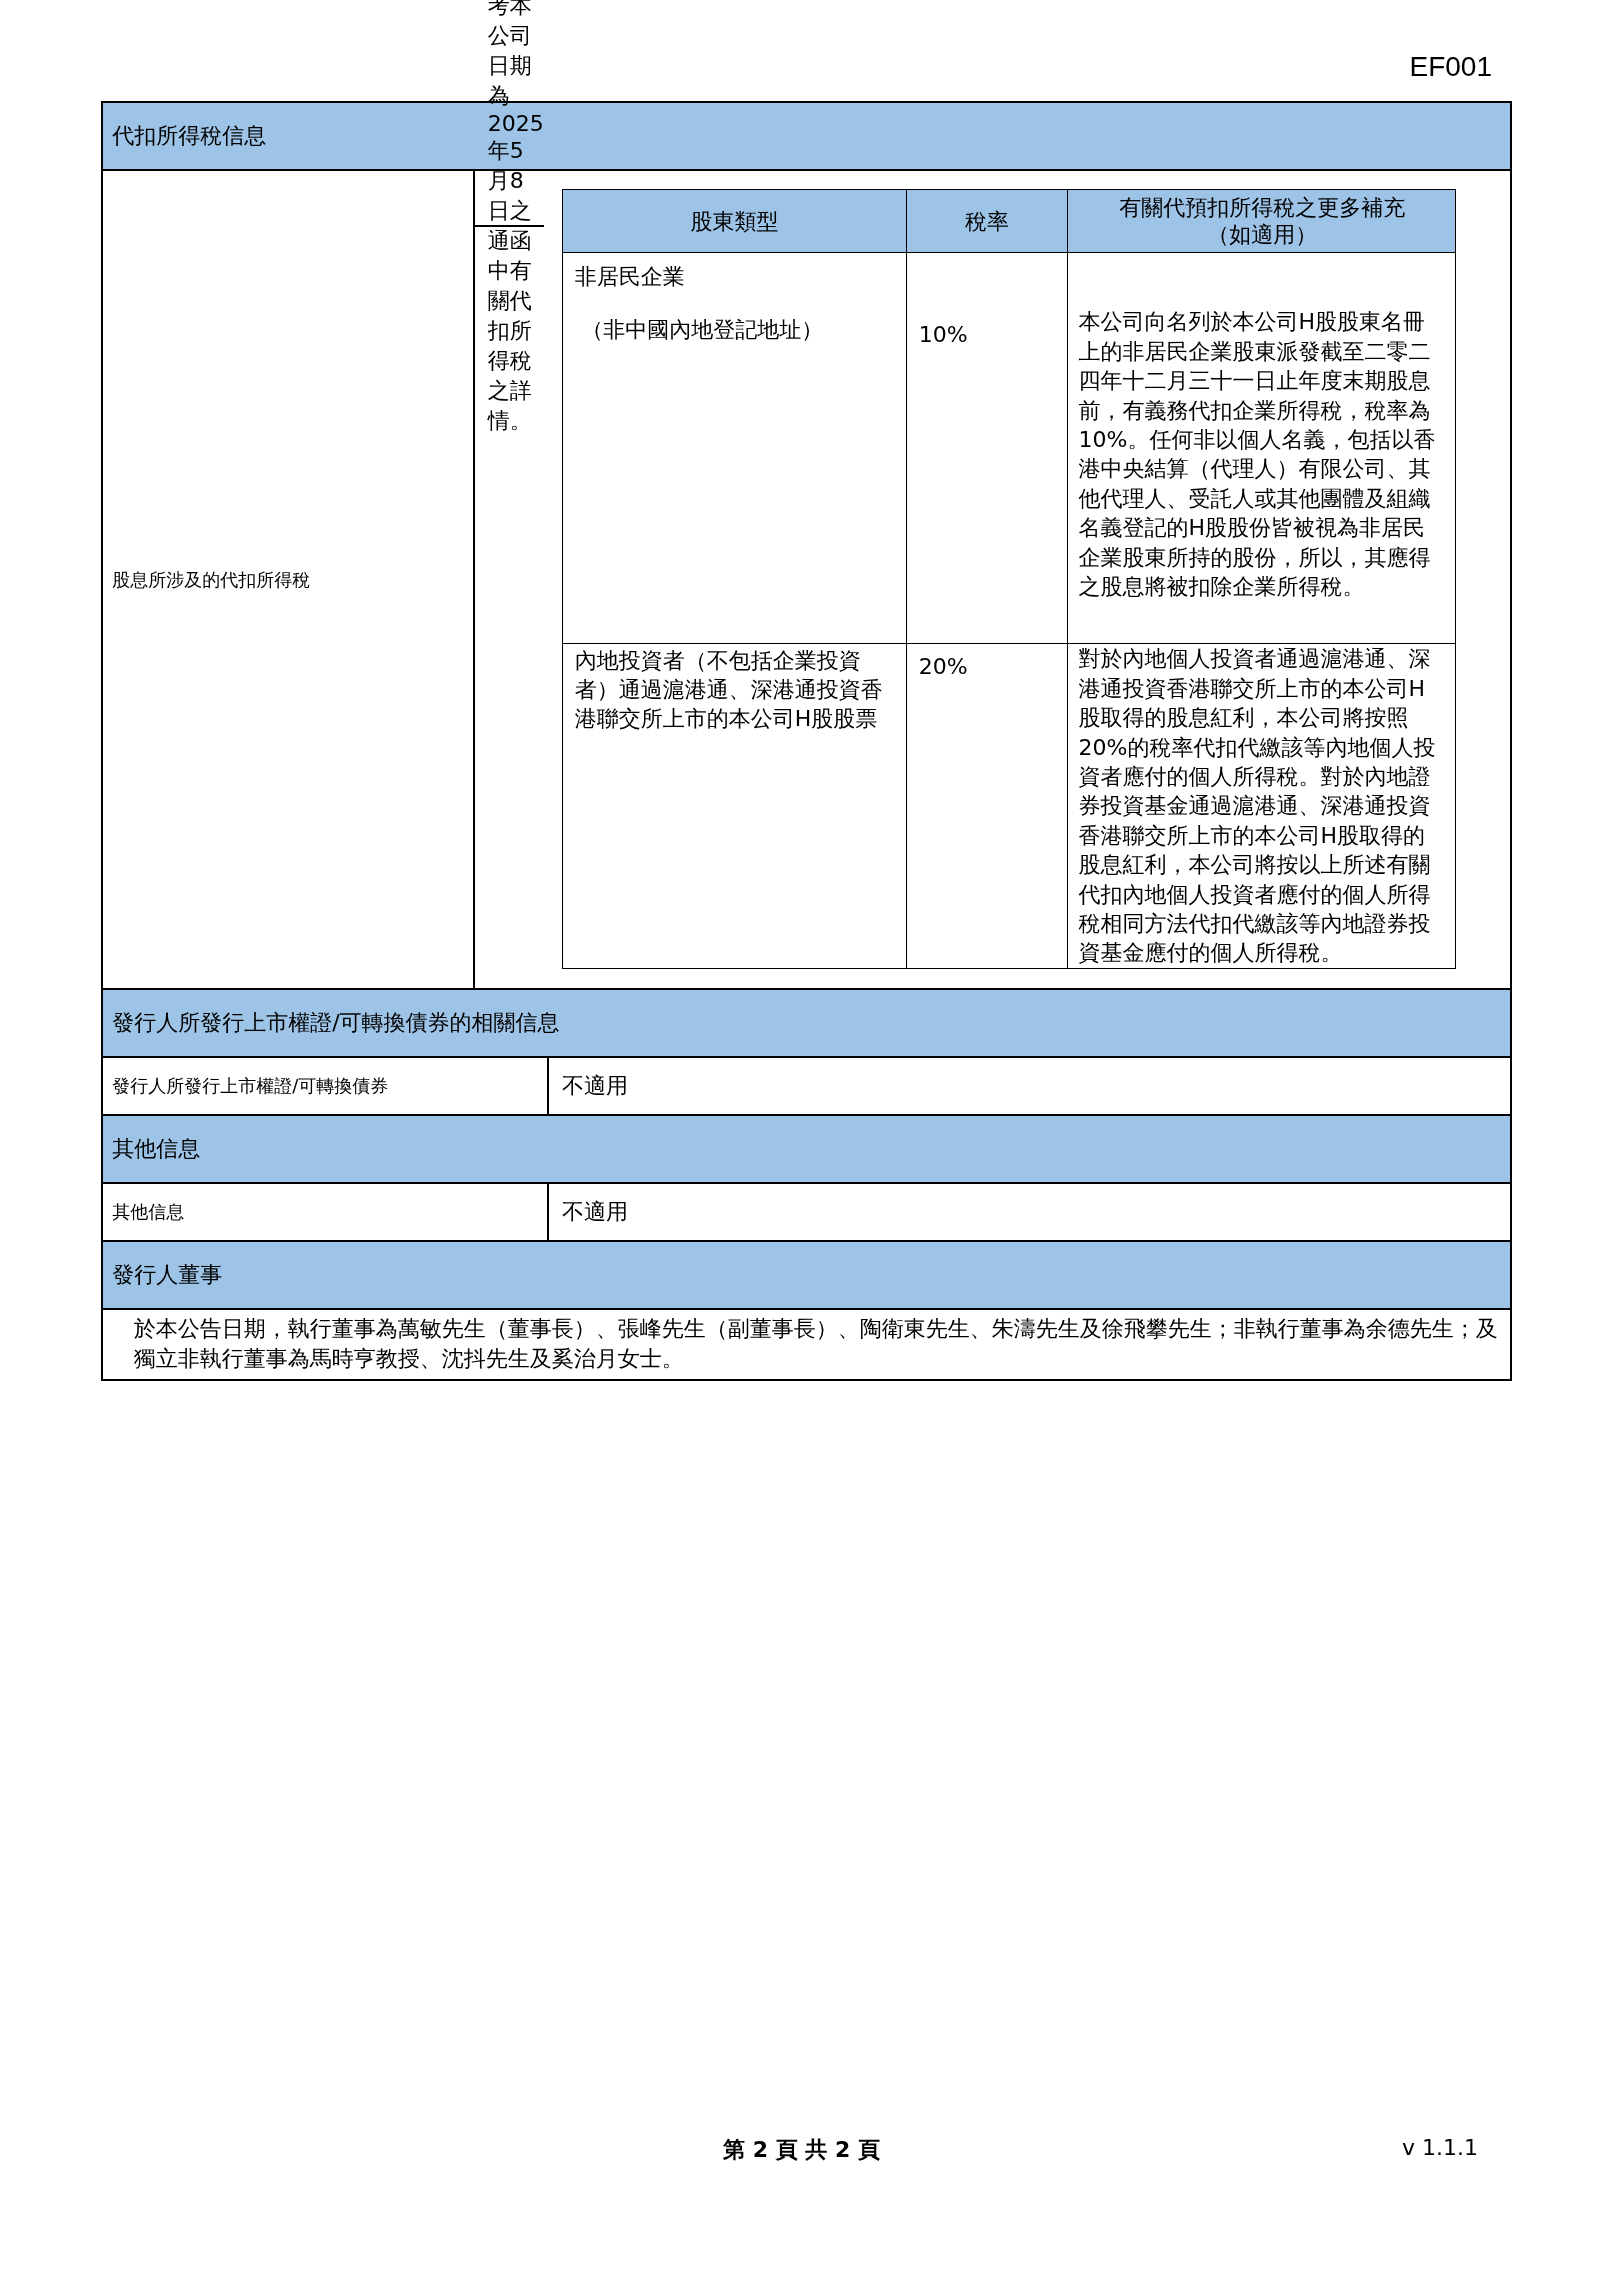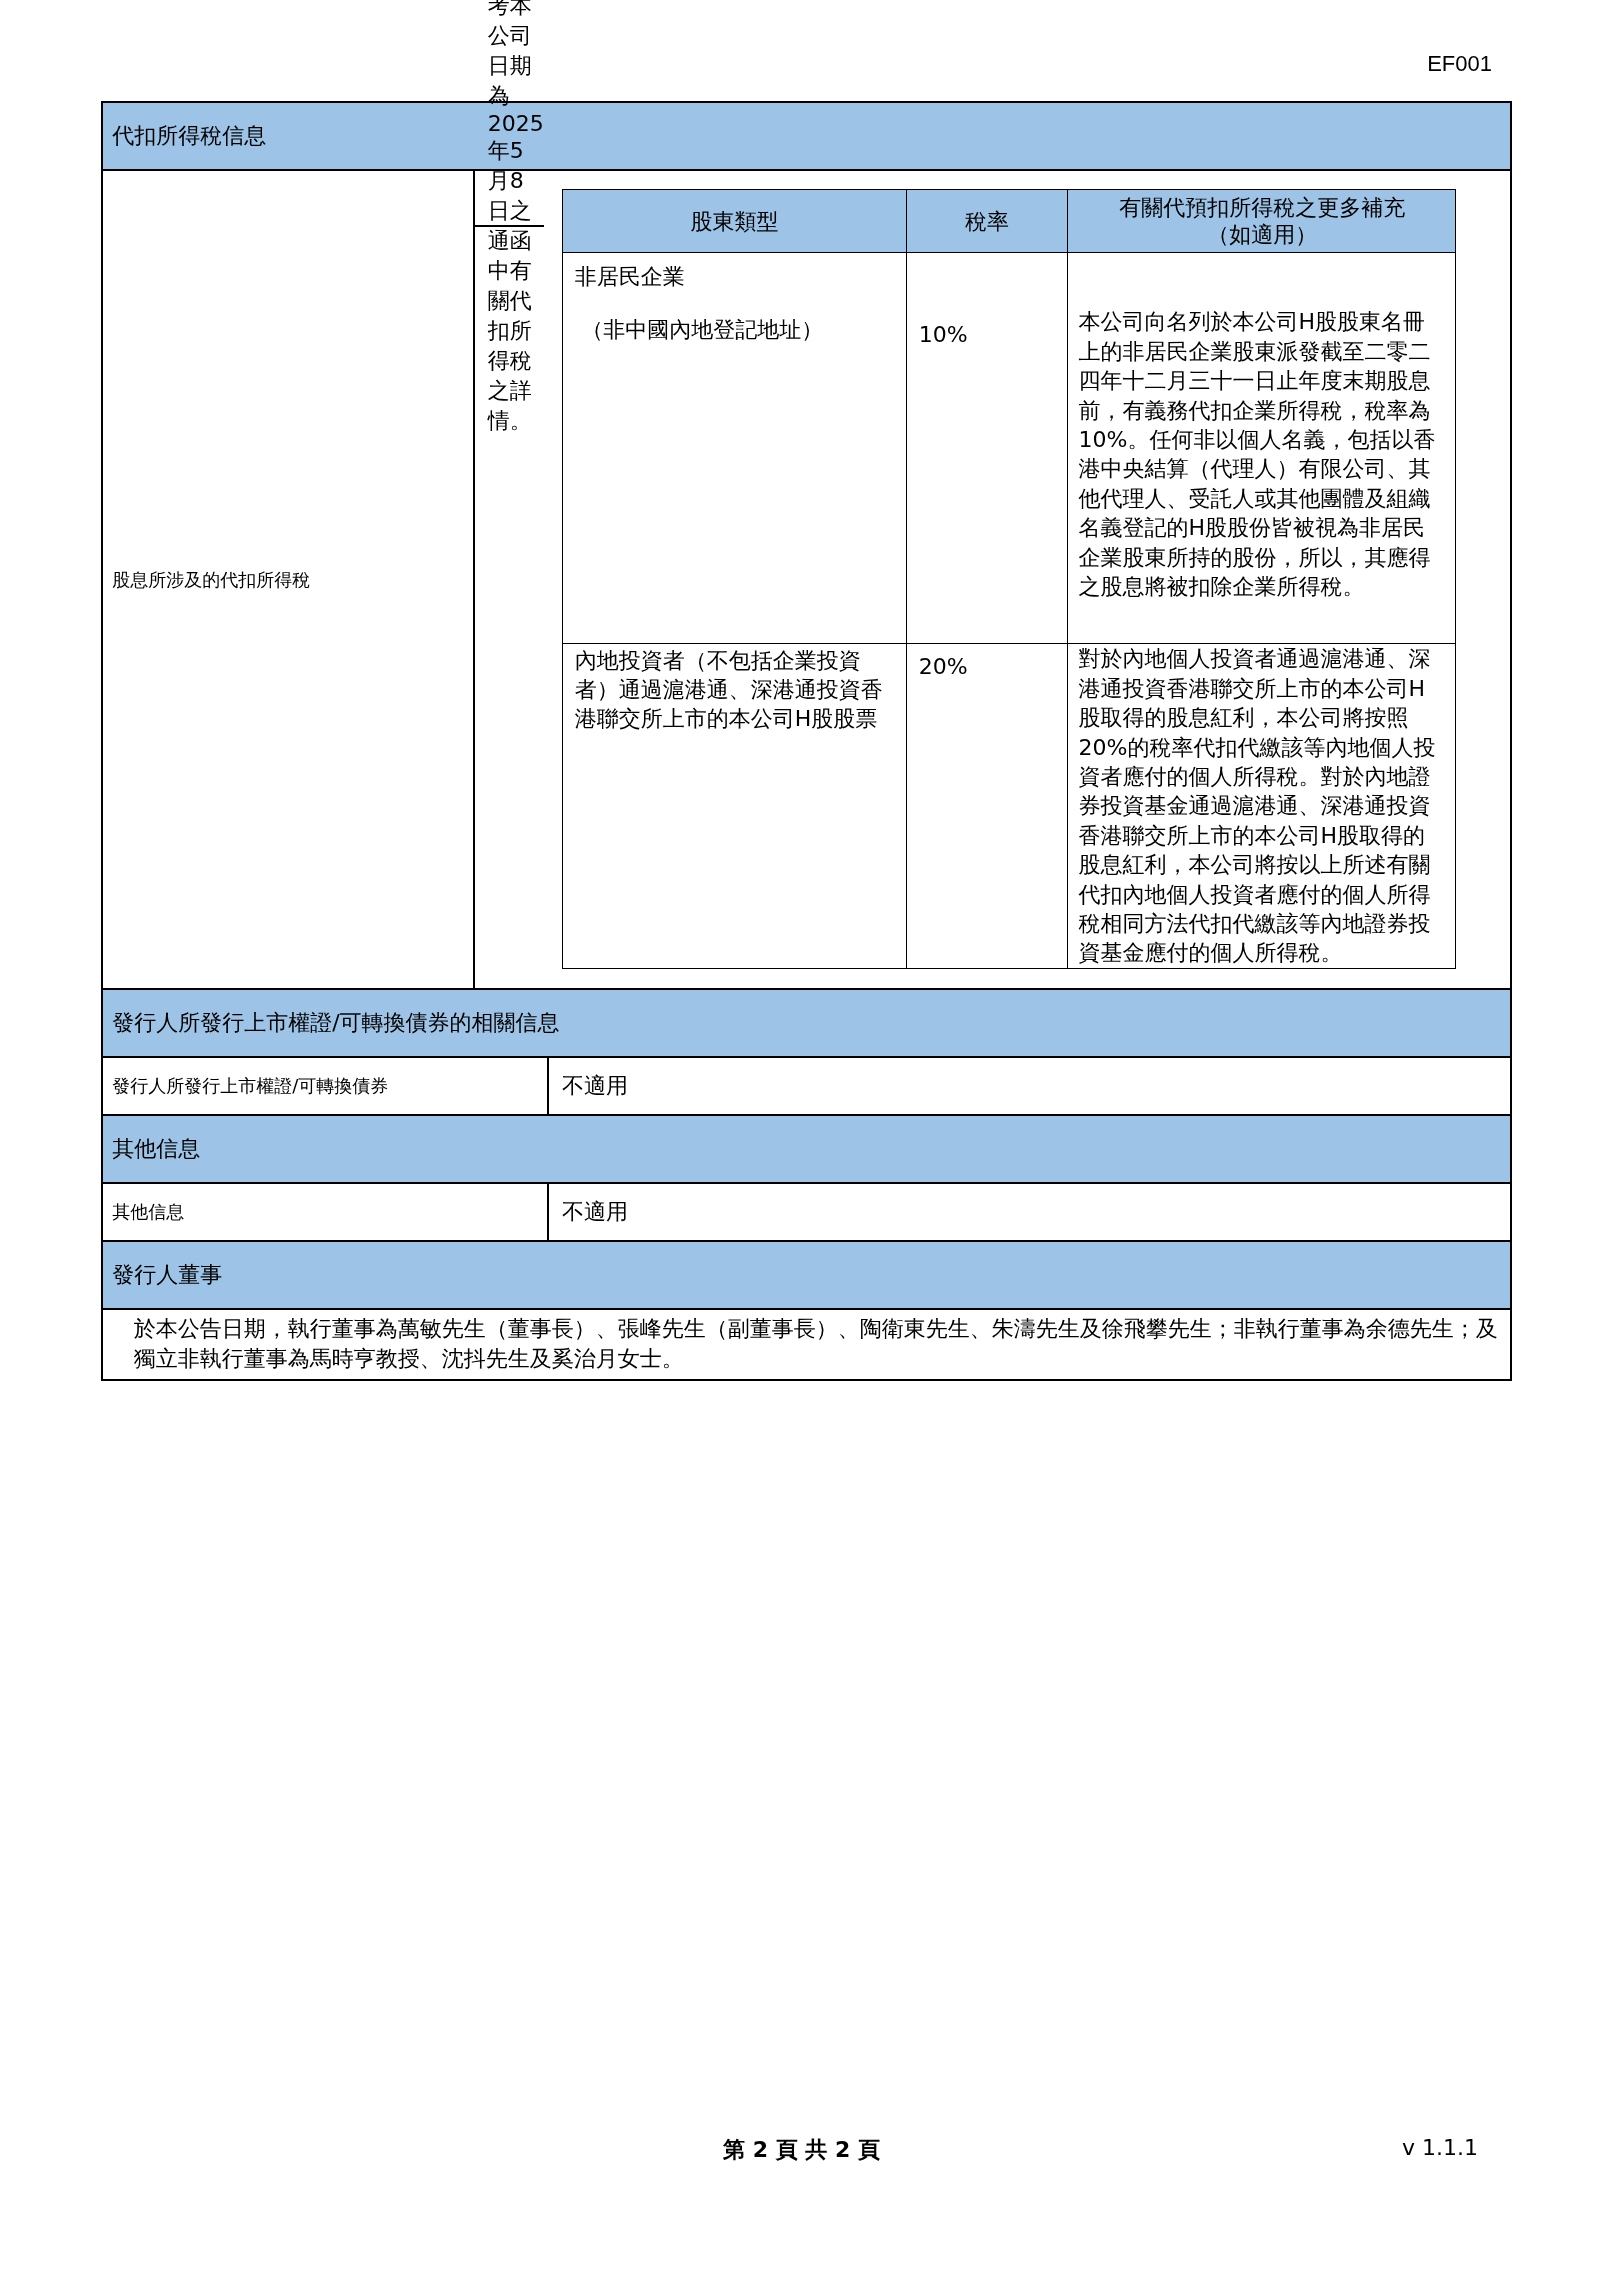--- a/index.html
+++ b/index.html
@@ -2,21 +2,21 @@
 <html style="font-size:10.5px"><head>
 <meta charset="utf-8">
 <style>
   html, body { margin: 0; padding: 0; }
   body {
     width: 1623px; height: 2295px; background: #ffffff; position: relative;
     font-family: "DejaVu Sans", "Liberation Sans", sans-serif; color: #000;
     overflow: hidden;
   }
   .form-code {
-    position: absolute; top: 51px; right: 131px; font-size: 22px;
+    position: absolute; top: 51px; right: 131px; font-size: 28px;
     font-family: "Liberation Sans", sans-serif;
   }
   .outer {
     position: absolute; left: 101px; top: 101px; width: 1411px;
     border: 2px solid #000; box-sizing: border-box;
   }
   .sec-head {
     background: #9dc3e6; height: 68px; display: flex; align-items: center;
     padding-left: 9.2px; font-size: 22px; border-bottom: 2px solid #000; box-sizing: border-box;
   }

